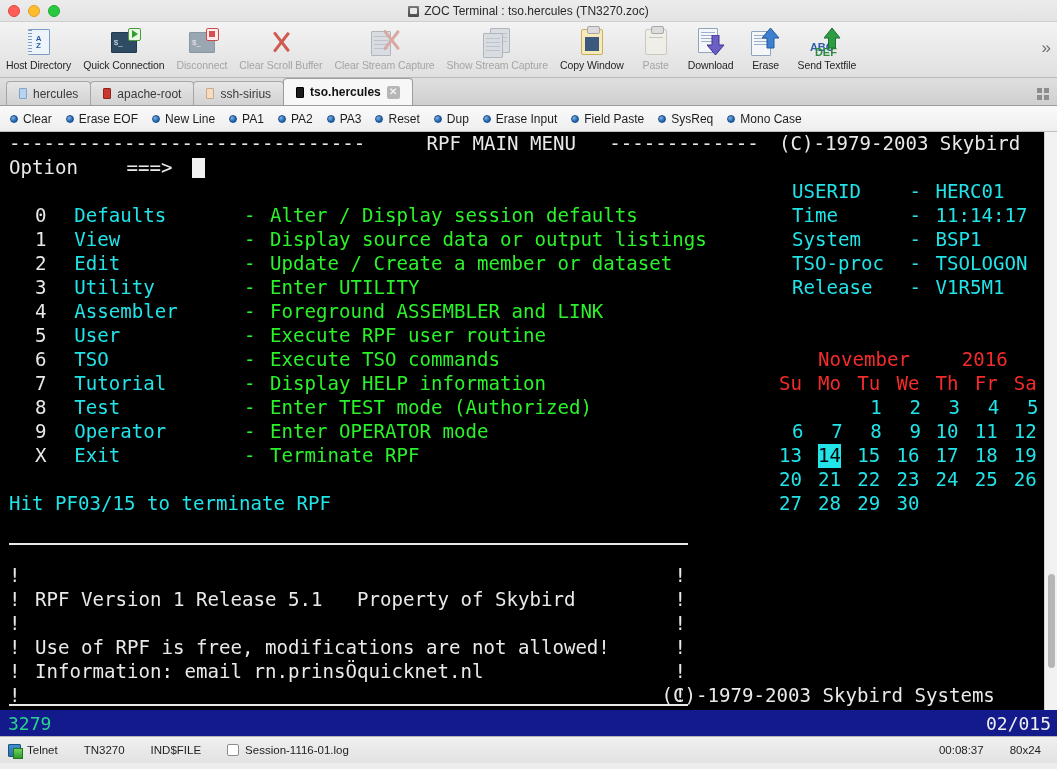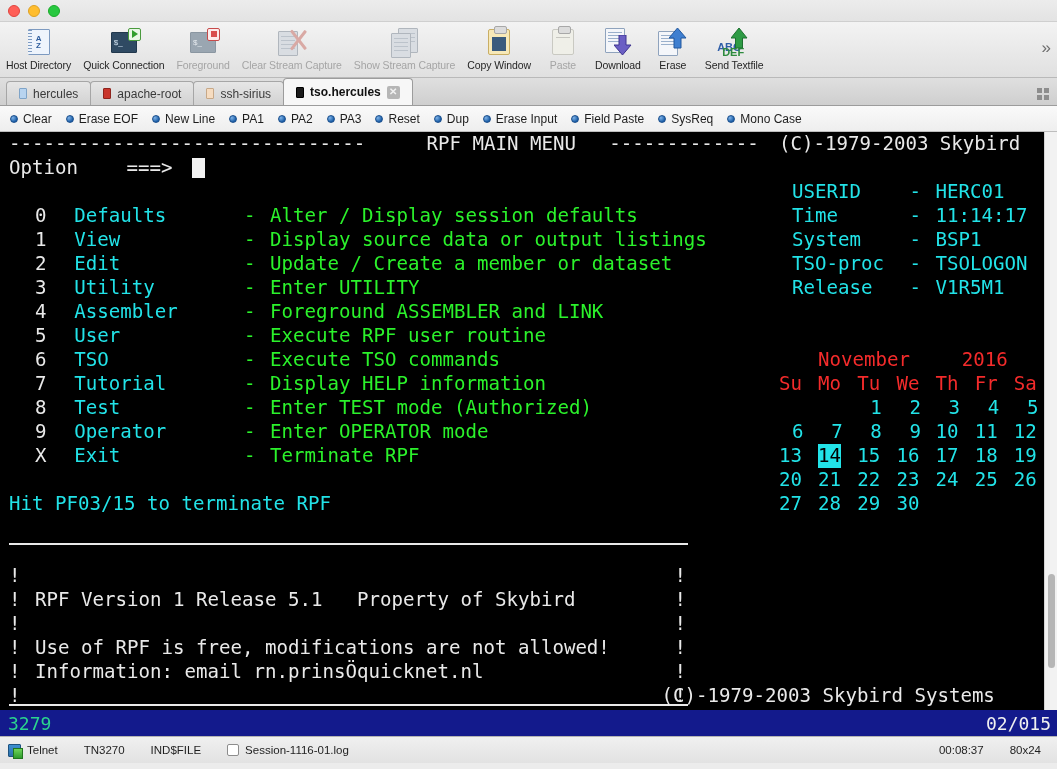--- a/index.html
+++ b/index.html
@@ -254,20 +254,24 @@
 </style>
 </head>
 <body>
 
 <div class="titlebar">
   <div class="lights">
     <span class="light red"></span>
     <span class="light yellow"></span>
     <span class="light green"></span>
   </div>
+  <div class="title-text">
+    <span class="title-ico"></span>
+    <span>ZOC Terminal : tso.hercules (TN3270.zoc)</span>
+  </div>
 </div>
 
 <div class="toolbar">
 
   <div class="tbtn">
     <div class="glyph">
       <div class="book">A<br>Z</div>
     </div>
     <div class="tlabel">Host Directory</div>
   </div>
@@ -276,24 +280,30 @@
     <div class="glyph">
       <div class="term">$_<span class="badge-sq green"></span></div>
     </div>
     <div class="tlabel">Quick Connection</div>
   </div>
 
   <div class="tbtn dim">
     <div class="glyph">
       <div class="term grey">$_<span class="badge-sq red"></span></div>
     </div>
-    <div class="tlabel">Foreground</div>
-  </div>
-
-
+    <div class="tlabel">Disconnect</div>
+  </div>
+
+
+  <div class="tbtn dim">
+    <div class="glyph">
+      <div class="xmark"></div>
+    </div>
+    <div class="tlabel">Clear Scroll Buffer</div>
+  </div>
 
   <div class="tbtn dim">
     <div class="glyph">
       <div class="stack">
         <div class="doc grey" style="position:absolute;left:3px;top:3px;">
           <span class="ln" style="top:4px"></span>
             <span class="ln" style="top:8px"></span>
             <span class="ln" style="top:12px"></span>
             <span class="ln" style="top:16px"></span>
         </div>

